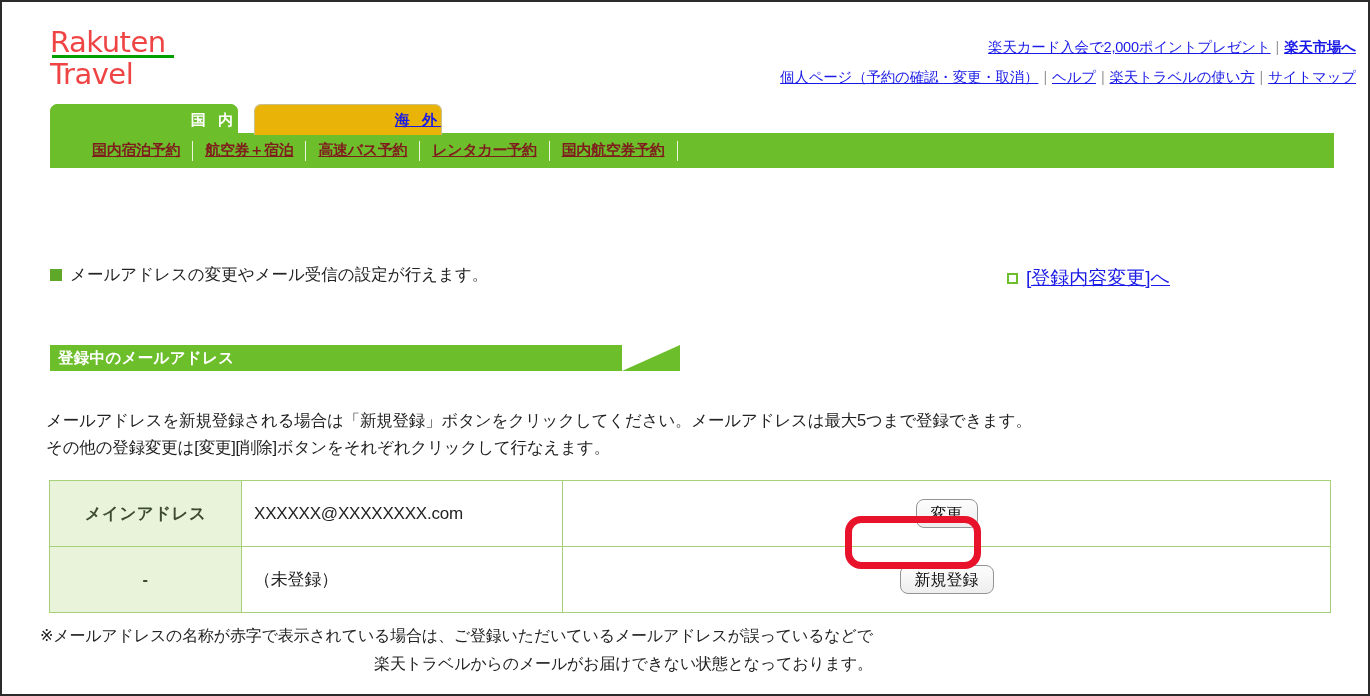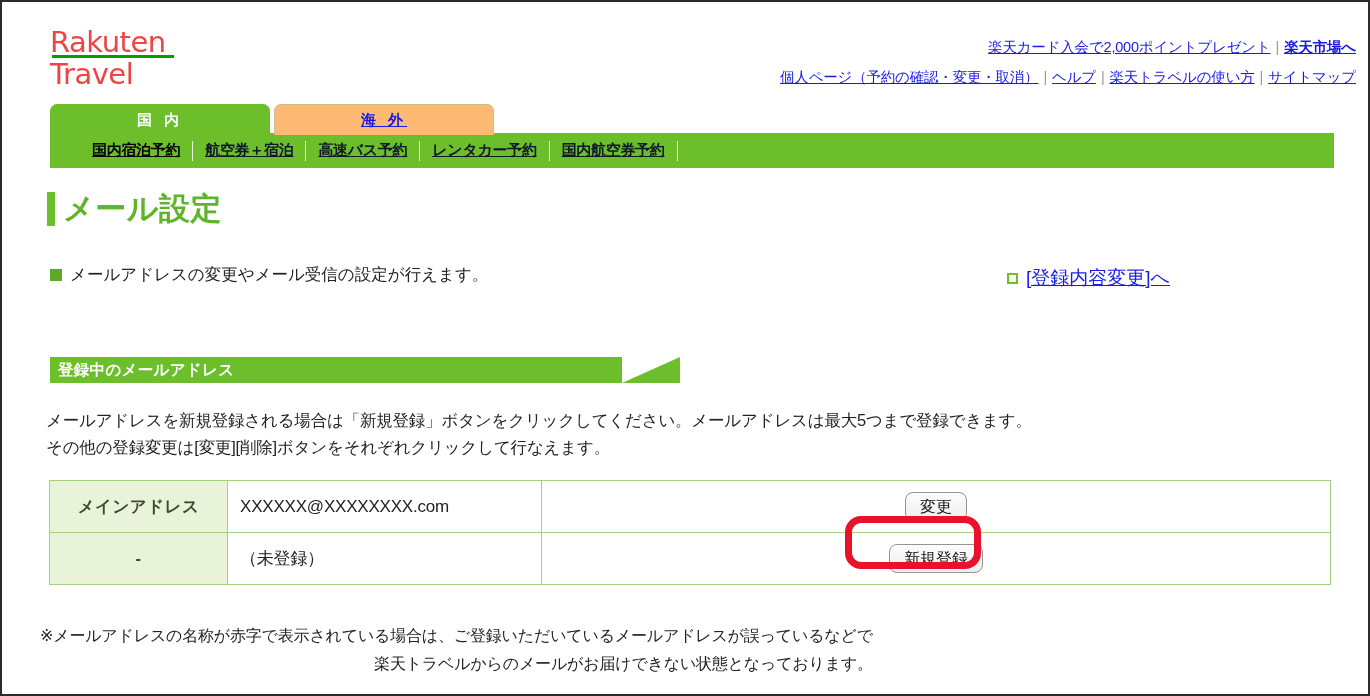--- a/index.html
+++ b/index.html
@@ -84,41 +84,41 @@
   .tabs {
     position: absolute;
     left: 48px;
     top: 100px;
     height: 33px;
     display: flex;
     align-items: flex-end;
     z-index: 3;
   }
   .tab {
-    width: 220px;
+    width: 188px;
     height: 31px;
     box-sizing: border-box;
     border-radius: 7px 7px 0 0;
-    text-align: center;
+    text-align: right;
     line-height: 29px;
     font-size: 15px;
     letter-spacing: 4px;
     position: relative;
   }
   .tab.active {
     background: #6cbe2b;
     color: #ffffff;
     font-weight: bold;
     border: 1px solid #6cbe2b;
   }
   .tab.inactive {
-    background: #fdba74;
+    background: #eab308;
     border: 1px solid #c8bf8d;
     border-bottom: none;
-    margin-left: 4px;
+    margin-left: 16px;
   }
   .tab.inactive a {
     color: #1a1ae6;
     text-decoration: underline;
     font-weight: bold;
   }
 
   
   .navbar {
     position: absolute;
@@ -133,25 +133,25 @@
     z-index: 2;
   }
   .navbar .navitem {
     font-size: 15px;
     font-weight: bold;
     padding: 0 12px;
     white-space: nowrap;
     letter-spacing: -0.3px;
   }
   .navbar .navitem a {
-    color: #0f172a;
+    color: #7f1d1d;
     text-decoration: underline;
   }
   .navbar .navitem.current a {
-    color: #000000;
+    color: #7f1d1d;
     padding-left: 30px;
   }
   .navdiv {
     width: 1px;
     height: 20px;
     background: #ffffff;
     opacity: 0.85;
   }
 
   
@@ -218,21 +218,20 @@
     text-decoration: underline;
   }
 
   
   .section-banner {
     position: absolute;
     left: 48px;
     top: 343px;
     width: 630px;
     height: 26px;
-    margin-top: 12px;
   }
   .banner-body {
     position: absolute;
     left: 0;
     top: 0;
     width: 572px;
     height: 26px;
     background: #6cbe2b;
   }
   .banner-tail {
@@ -273,21 +272,21 @@
     top: 478px;
     width: 1282px;
     border-collapse: collapse;
     table-layout: fixed;
   }
   .addr-table td {
     border: 1px solid #a7d07a;
     height: 41px;
     font-size: 17px;
     color: #222;
-    padding: 5px;
+    padding: 12px;
     vertical-align: middle;
   }
   .addr-table td.label {
     width: 167px;
     background: #e8f3da;
     text-align: center;
     font-weight: bold;
     color: #3e4a2e;
     font-size: 16.5px;
     letter-spacing: 0.5px;
@@ -387,24 +386,20 @@
     <div class="navitem">
       <a href="#">レンタカー予約</a>
     </div>
     <div class="navdiv"></div>
     <div class="navitem">
       <a href="#">国内航空券予約</a>
     </div>
     <div class="navdiv"></div>
   </div>
 
-  <div class="page-title">
-    <div class="title-bar"></div>
-    <div class="title-text">メール設定</div>
-  </div>
 
   <div class="desc-row">
     <div class="desc-left">
       <span class="sq-filled"></span>
       <span>メールアドレスの変更やメール受信の設定が行えます。</span>
     </div>
     <div class="desc-right">
       <span class="sq-outline"></span>
       <a href="#">[登録内容変更]へ</a>
     </div>

